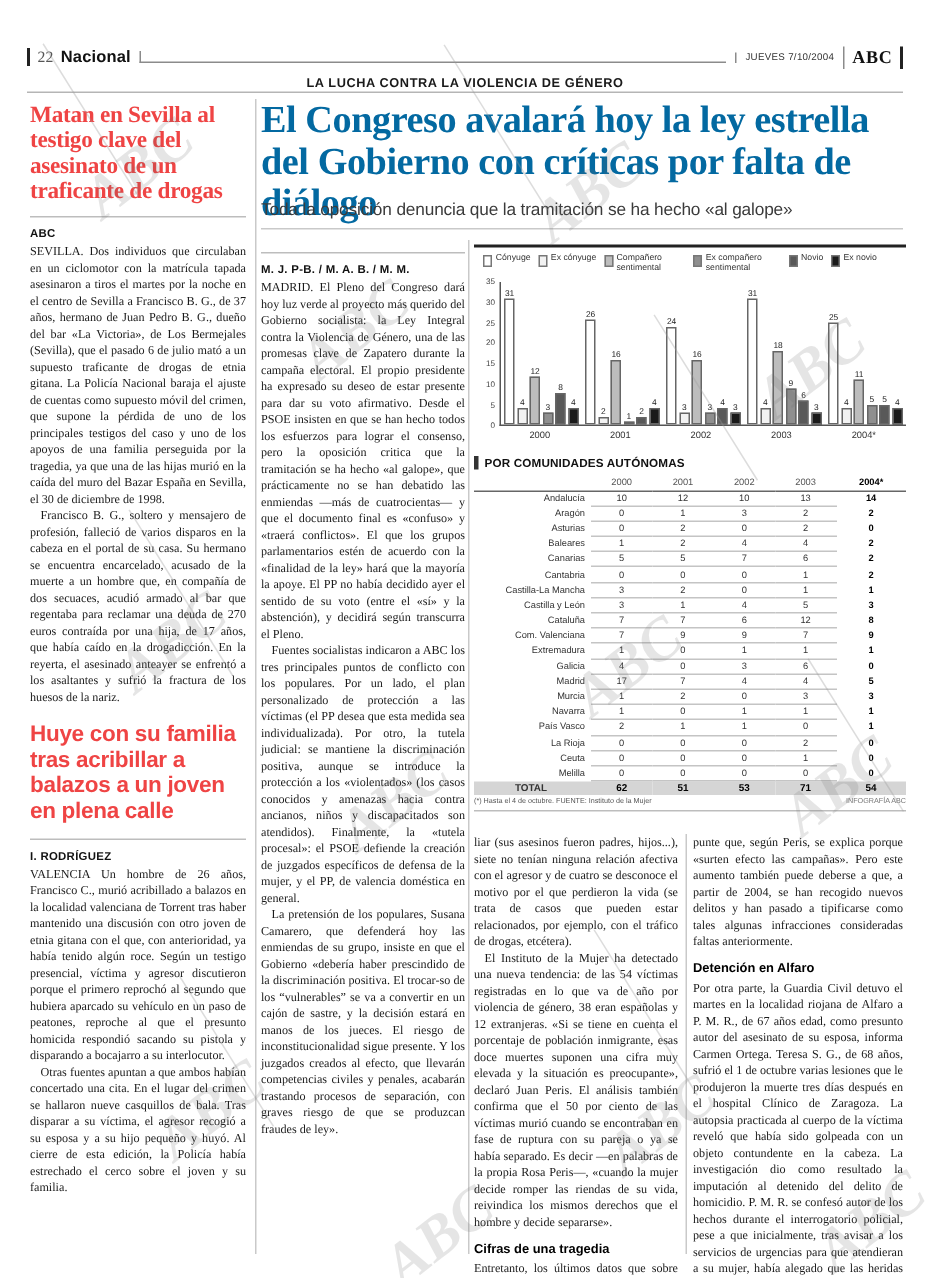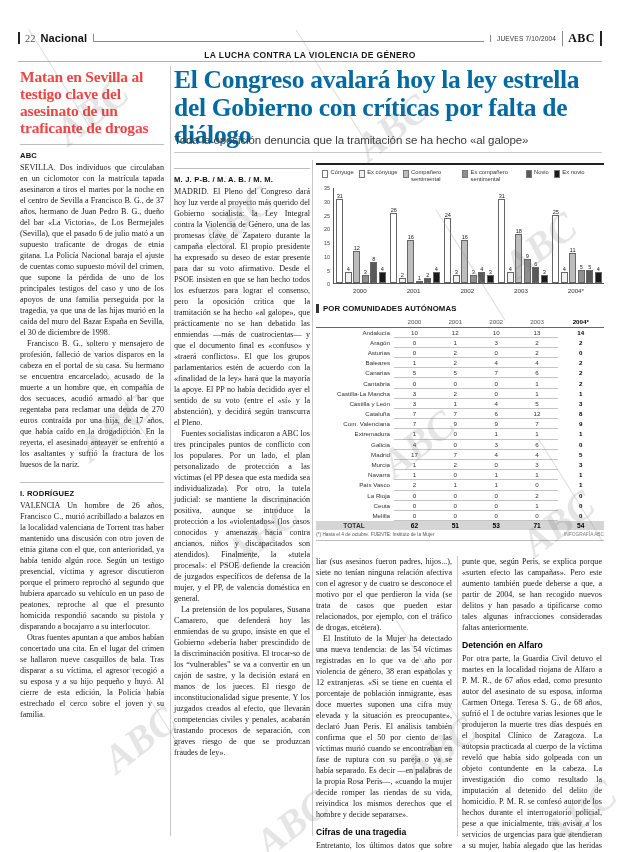--- a/index.html
+++ b/index.html
@@ -189,20 +189,21 @@
       <h2 class="side-head">Matan en Sevilla al testigo clave del asesinato de un traficante de drogas</h2>
       <div class="hrule"></div>
       <div class="byline">ABC</div>
       <div class="body">
         <p class="first">SEVILLA. Dos individuos que circulaban en un ciclomotor con la matrícula tapada asesinaron a tiros el martes por la noche en el centro de Sevilla a Francisco B. G., de 37 años, hermano de Juan Pedro B. G., dueño del bar «La Victoria», de Los Bermejales (Sevilla), que el pasado 6 de julio mató a un supuesto traficante de drogas de etnia gitana. La Policía Nacional baraja el ajuste de cuentas como supuesto móvil del crimen, que supone la pérdida de uno de los principales testigos del caso y uno de los apoyos de una familia perseguida por la tragedia, ya que una de las hijas murió en la caída del muro del Bazar España en Sevilla, el 30 de diciembre de 1998.</p>
         <p>Francisco B. G., soltero y mensajero de profesión, falleció de varios disparos en la cabeza en el portal de su casa. Su hermano se encuentra encarcelado, acusado de la muerte a un hombre que, en compañía de dos secuaces, acudió armado al bar que regentaba para reclamar una deuda de 270 euros contraída por una hija, de 17 años, que había caído en la drogadicción. En la reyerta, el asesinado anteayer se enfrentó a los asaltantes y sufrió la fractura de los huesos de la nariz.</p>
       </div>
     </div>
 
     <div style="margin-top:12px;">
+      <h2 class="side-head sans">Huye con su familia tras acribillar a balazos a un joven en plena calle</h2>
       <div class="hrule" style="margin-top:10px;"></div>
       <div class="byline">I. RODRÍGUEZ</div>
       <div class="body">
         <p class="first">VALENCIA Un hombre de 26 años, Francisco C., murió acribillado a balazos en la localidad valenciana de Torrent tras haber mantenido una discusión con otro joven de etnia gitana con el que, con anterioridad, ya había tenido algún roce. Según un testigo presencial, víctima y agresor discutieron porque el primero reprochó al segundo que hubiera aparcado su vehículo en un paso de peatones, reproche al que el presunto homicida respondió sacando su pistola y disparando a bocajarro a su interlocutor.</p>
         <p>Otras fuentes apuntan a que ambos habían concertado una cita. En el lugar del crimen se hallaron nueve casquillos de bala. Tras disparar a su víctima, el agresor recogió a su esposa y a su hijo pequeño y huyó. Al cierre de esta edición, la Policía había estrechado el cerco sobre el joven y su familia.</p>
       </div>
     </div>
   </div>
 
   <h1 class="main-head">El Congreso avalará hoy la ley estrella del Gobierno con críticas por falta de diálogo</h1>

